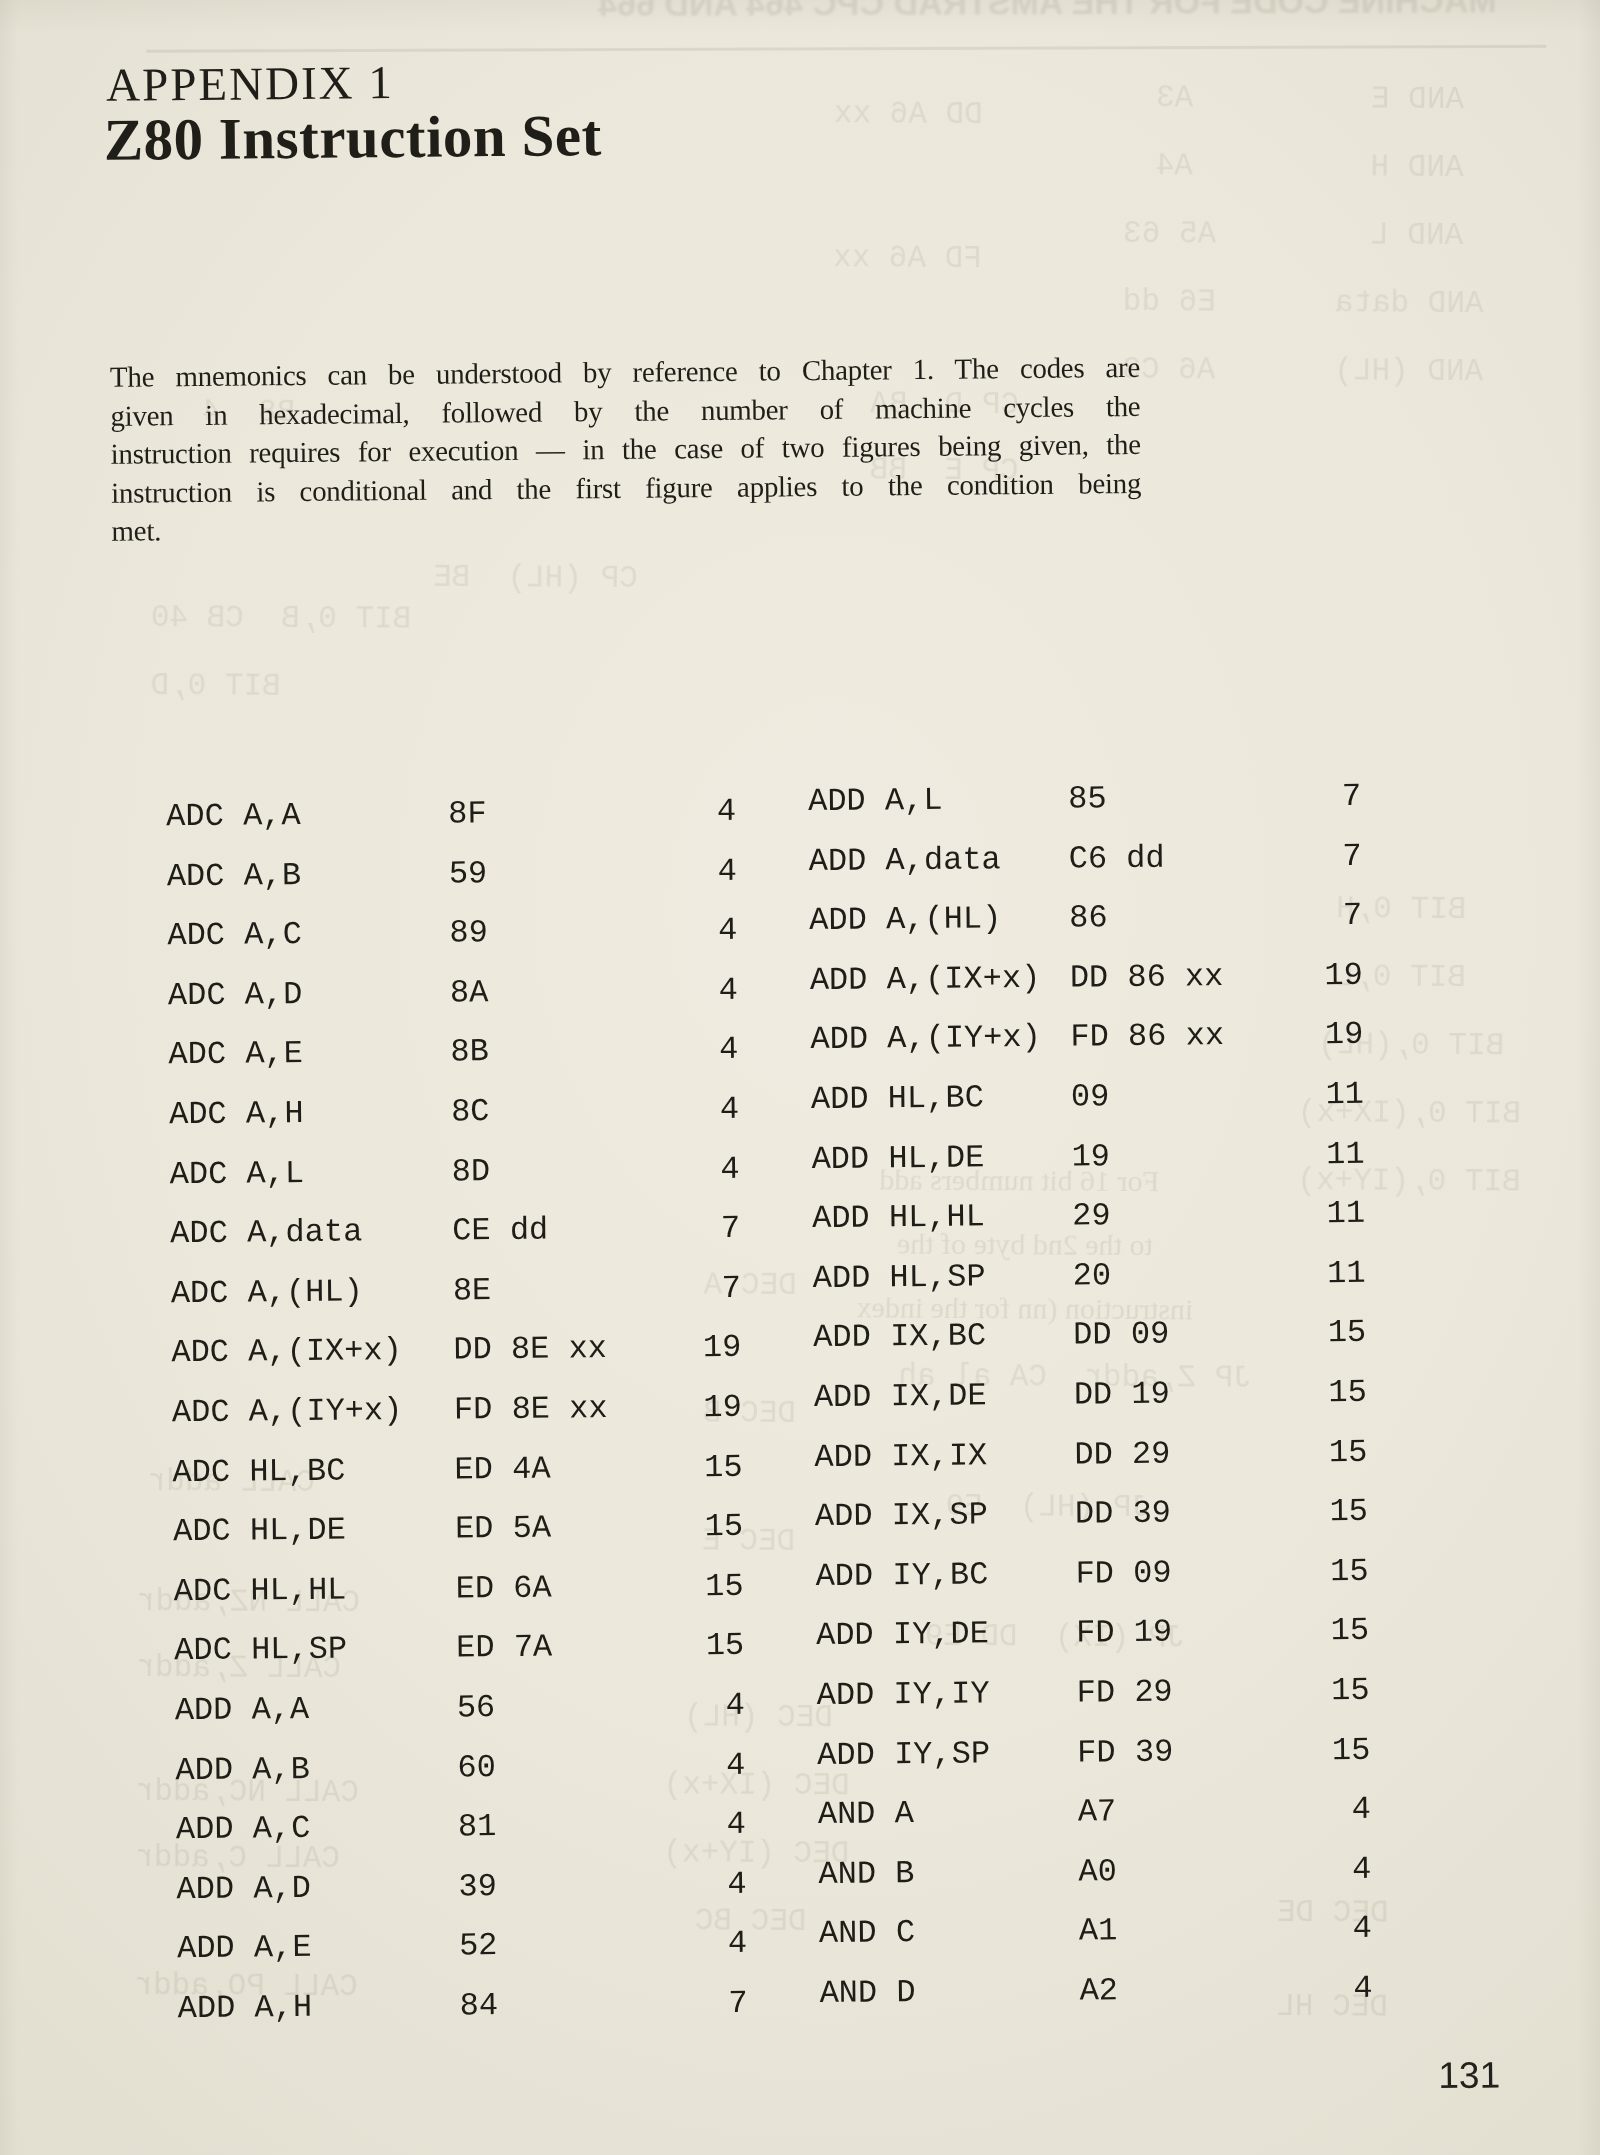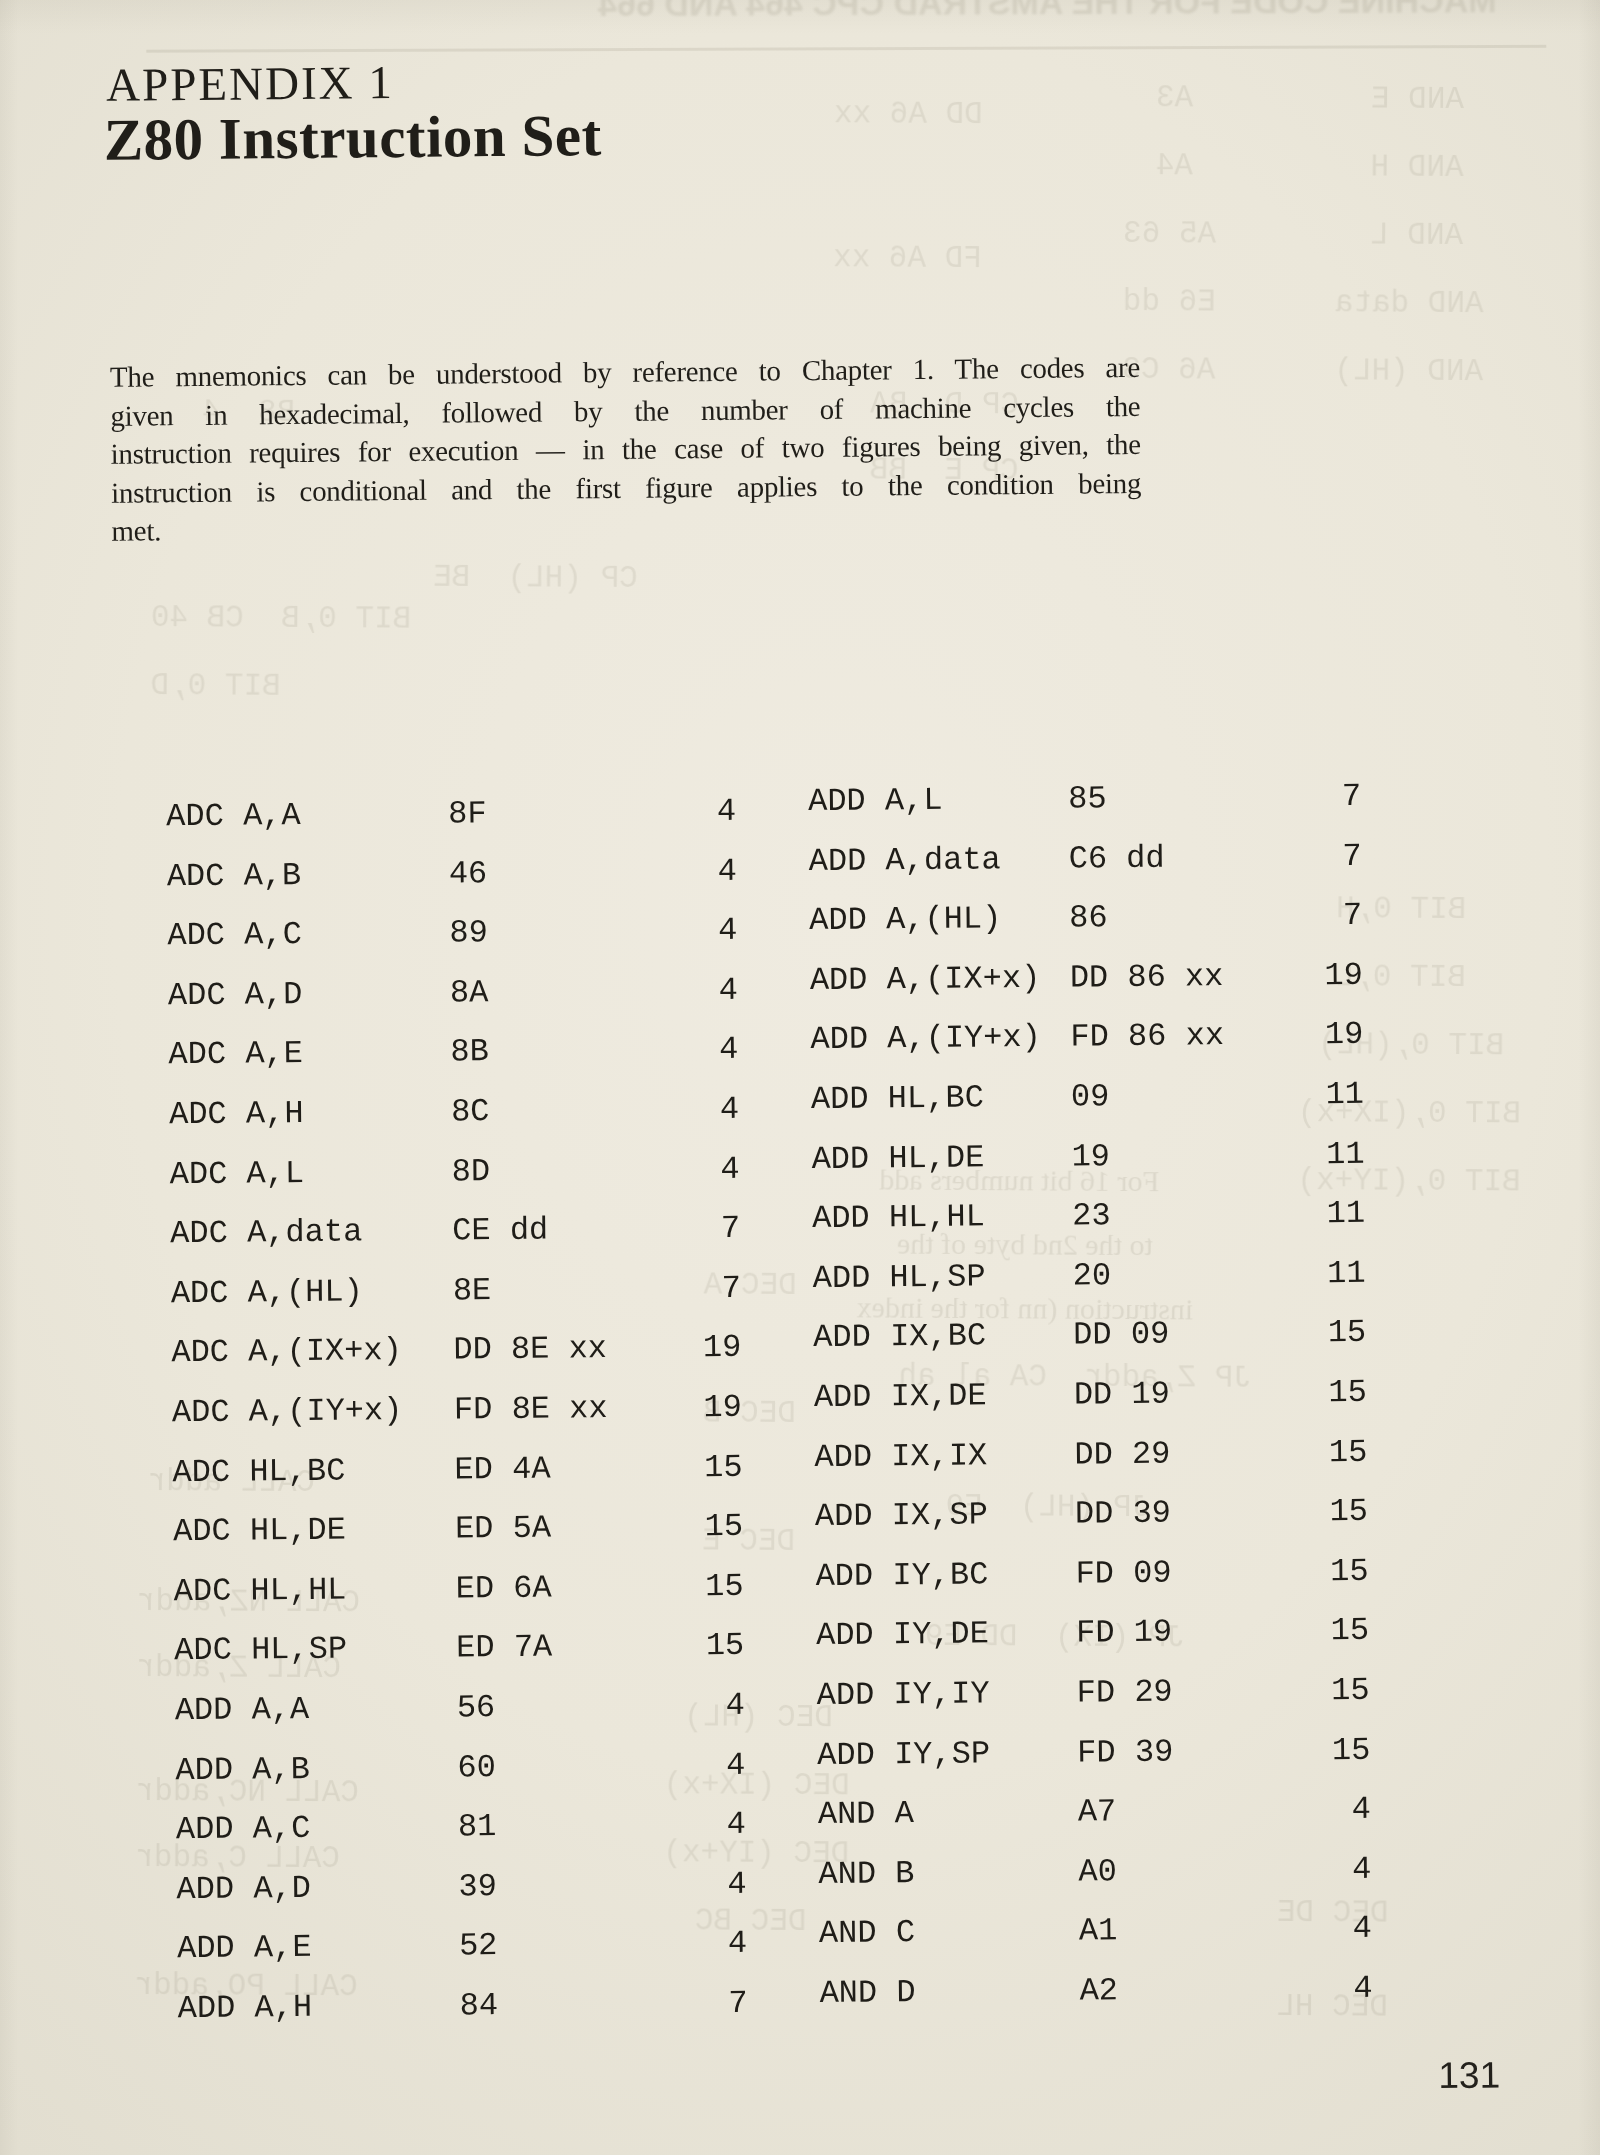--- a/index.html
+++ b/index.html
@@ -158,21 +158,21 @@
     </div>
 
     <div class="itable col-left" id="col-left">
         <div class="irow" style="top: 0px;">
     <span class="mn">ADC A,A</span>
     <span class="code">8F</span>
     <span class="cyc">4</span>
   </div>
         <div class="irow" style="top: 60px;">
     <span class="mn">ADC A,B</span>
-    <span class="code">46</span>
+    <span class="code">59</span>
     <span class="cyc">4</span>
   </div>
         <div class="irow" style="top: 119px;">
     <span class="mn">ADC A,C</span>
     <span class="code">89</span>
     <span class="cyc">4</span>
   </div>
         <div class="irow" style="top: 179px;">
     <span class="mn">ADC A,D</span>
     <span class="code">8A</span>
@@ -295,21 +295,21 @@
     <span class="code">09</span>
     <span class="cyc">11</span>
   </div>
         <div class="irow" style="top: 358px;">
     <span class="mn">ADD HL,DE</span>
     <span class="code">19</span>
     <span class="cyc">11</span>
   </div>
         <div class="irow" style="top: 417px;">
     <span class="mn">ADD HL,HL</span>
-    <span class="code">23</span>
+    <span class="code">29</span>
     <span class="cyc">11</span>
   </div>
         <div class="irow" style="top: 477px;">
     <span class="mn">ADD HL,SP</span>
     <span class="code">20</span>
     <span class="cyc">11</span>
   </div>
         <div class="irow" style="top: 536px;">
     <span class="mn">ADD IX,BC</span>
     <span class="code">DD 09</span>

